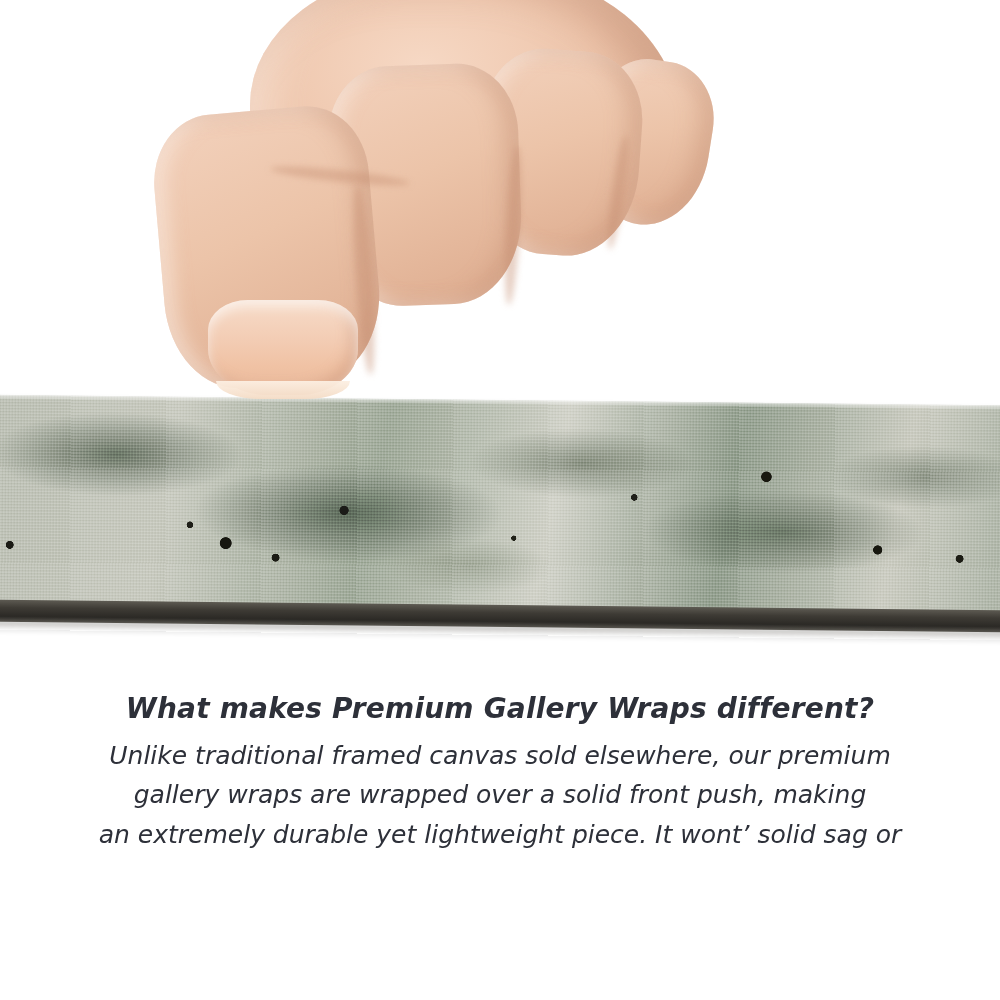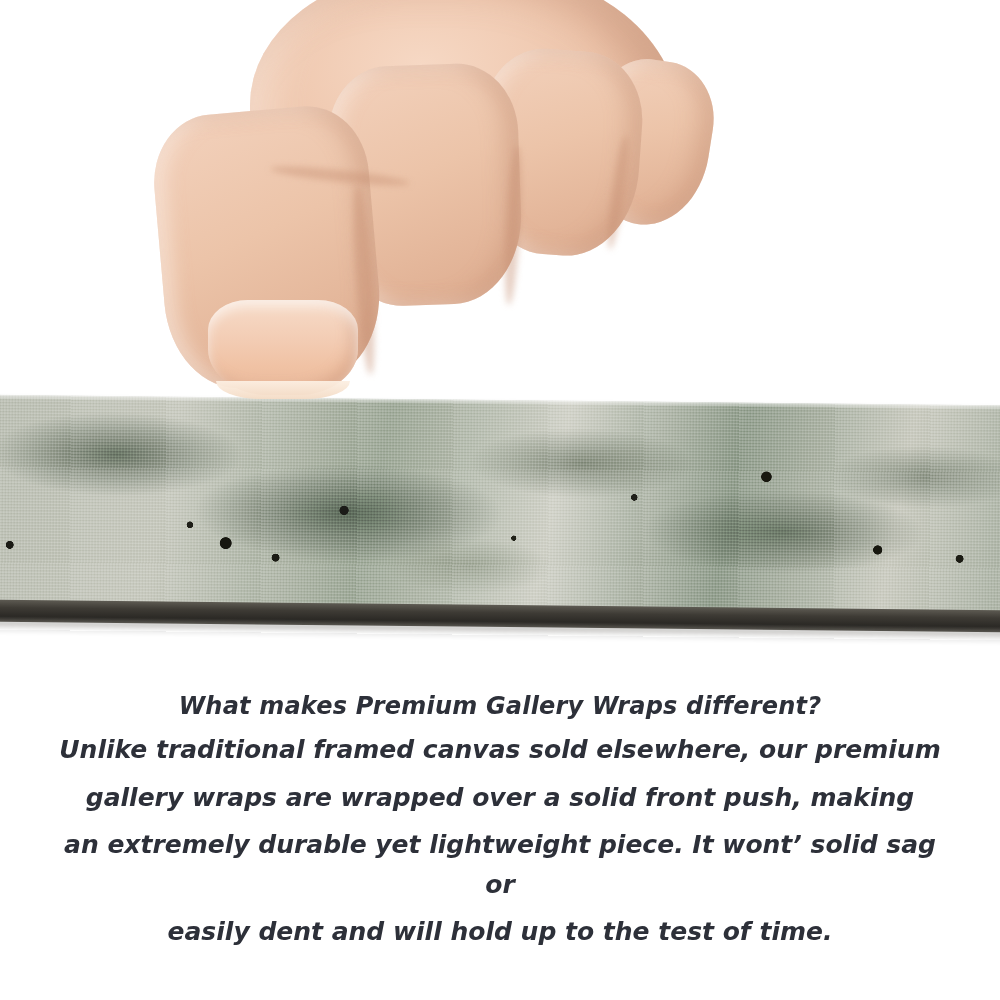--- a/index.html
+++ b/index.html
@@ -184,31 +184,31 @@
     position: absolute;
     left: 0;
     top: 690px;
     width: 1000px;
     text-align: center;
     color: #2d3039;
     font-family: "DejaVu Sans", sans-serif;
     font-style: italic;
   }
   .caption-heading {
-    font-size: 24px;
+    font-size: 28px;
     font-weight: 700;
     letter-spacing: .2px;
     margin: 0 0 8px 0;
     line-height: 1.35;
   }
   .caption-line {
     font-size: 25px;
-    font-weight: 700;
+    font-weight: 400;
     line-height: 1.58;
-    margin: 8px;
+    margin: 0;
     padding: 0 38px;
   }
 </style>
 </head>
 <body>
 
 <div class="page">
 
   <div class="photo">
 
@@ -234,16 +234,15 @@
       <div class="canvas-shadow"></div>
     </div>
 
   </div>
 
   <div class="caption">
     <p class="caption-heading">What makes Premium Gallery Wraps different?</p>
     <p class="caption-line">Unlike traditional framed canvas sold elsewhere, our premium</p>
     <p class="caption-line">gallery wraps are wrapped over a solid front push, making</p>
     <p class="caption-line">an extremely durable yet lightweight piece. It wont’ solid sag or</p>
-    <p class="caption-line">easily dent and will hold up to the test of time.</p>
   </div>
 
 </div>
 
 </body></html>

